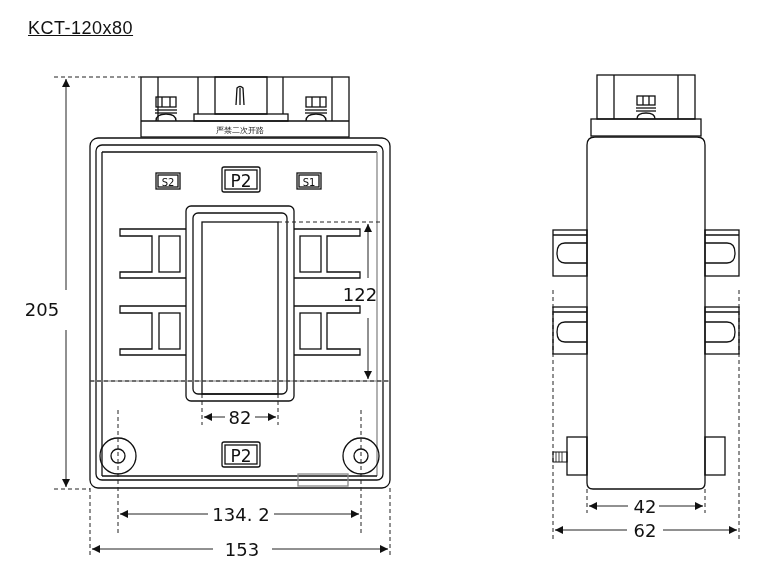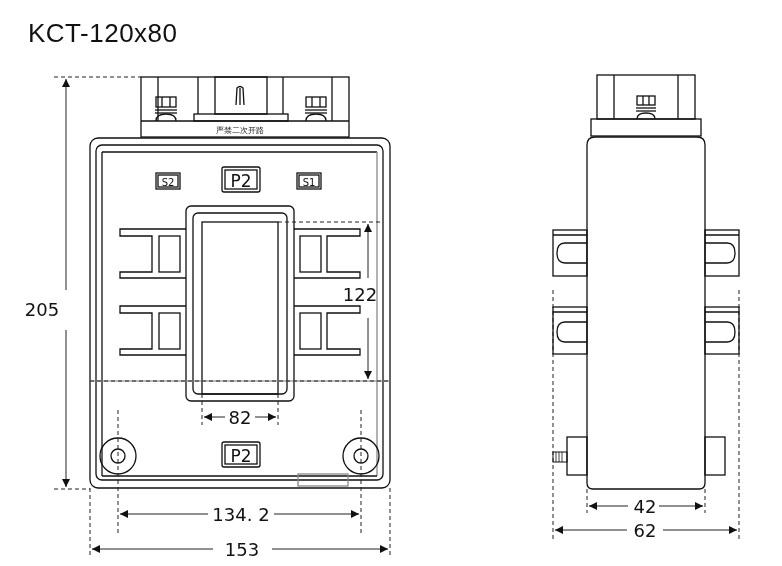--- a/index.html
+++ b/index.html
@@ -1,19 +1,19 @@
 <!DOCTYPE html>
 <html><head>
 <meta charset="utf-8">
 <style>
   html, body { margin: 0; padding: 0; background: #ffffff; }
   body { width: 782px; height: 566px; position: relative; overflow: hidden;
          font-family: "Liberation Sans", "DejaVu Sans", sans-serif; }
-  .title { position: absolute; left: 28px; top: 18px; font-size: 26px; color: #111;
-           letter-spacing: 0.5px; }
+  .title { position: absolute; left: 28px; top: 18px; font-size: 18px; color: #111;
+           letter-spacing: 0.5px; text-decoration: underline; }
   svg { position: absolute; left: 0; top: 0; }
   .dimtxt { font-family: "DejaVu Sans", "Liberation Sans", sans-serif; font-size: 18px; fill: #111; }
   .lbl { font-family: "DejaVu Sans", sans-serif; fill: #111; }
 </style>
 </head>
 <body>
 
 <div class="title">KCT-120x80</div>
 
 <svg width="782" height="566" viewBox="0 0 782 566">

